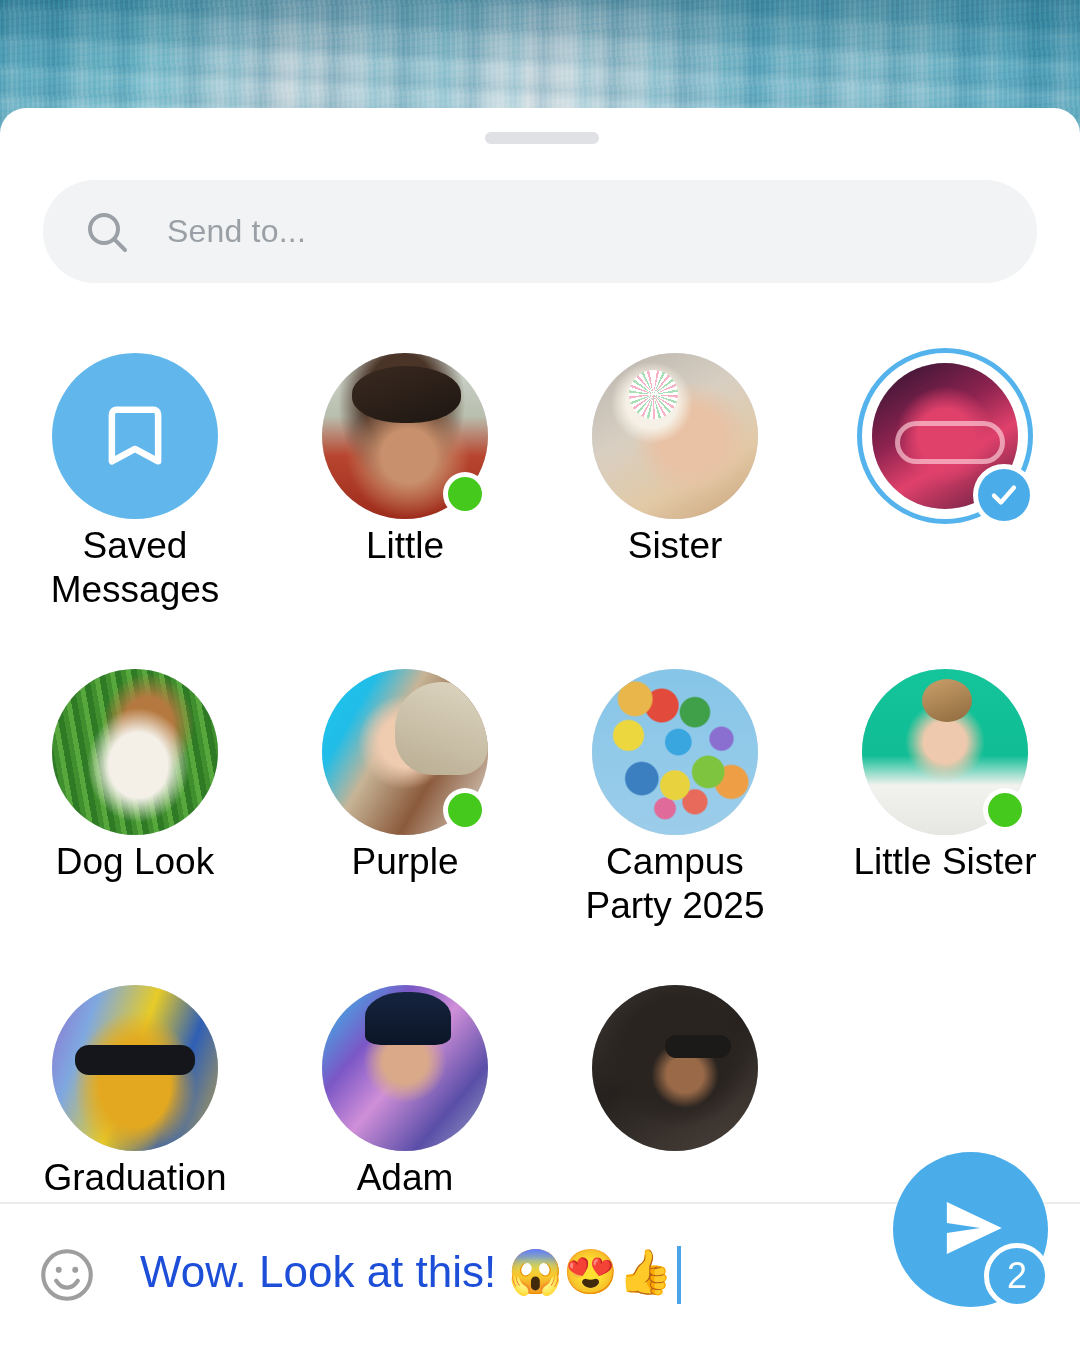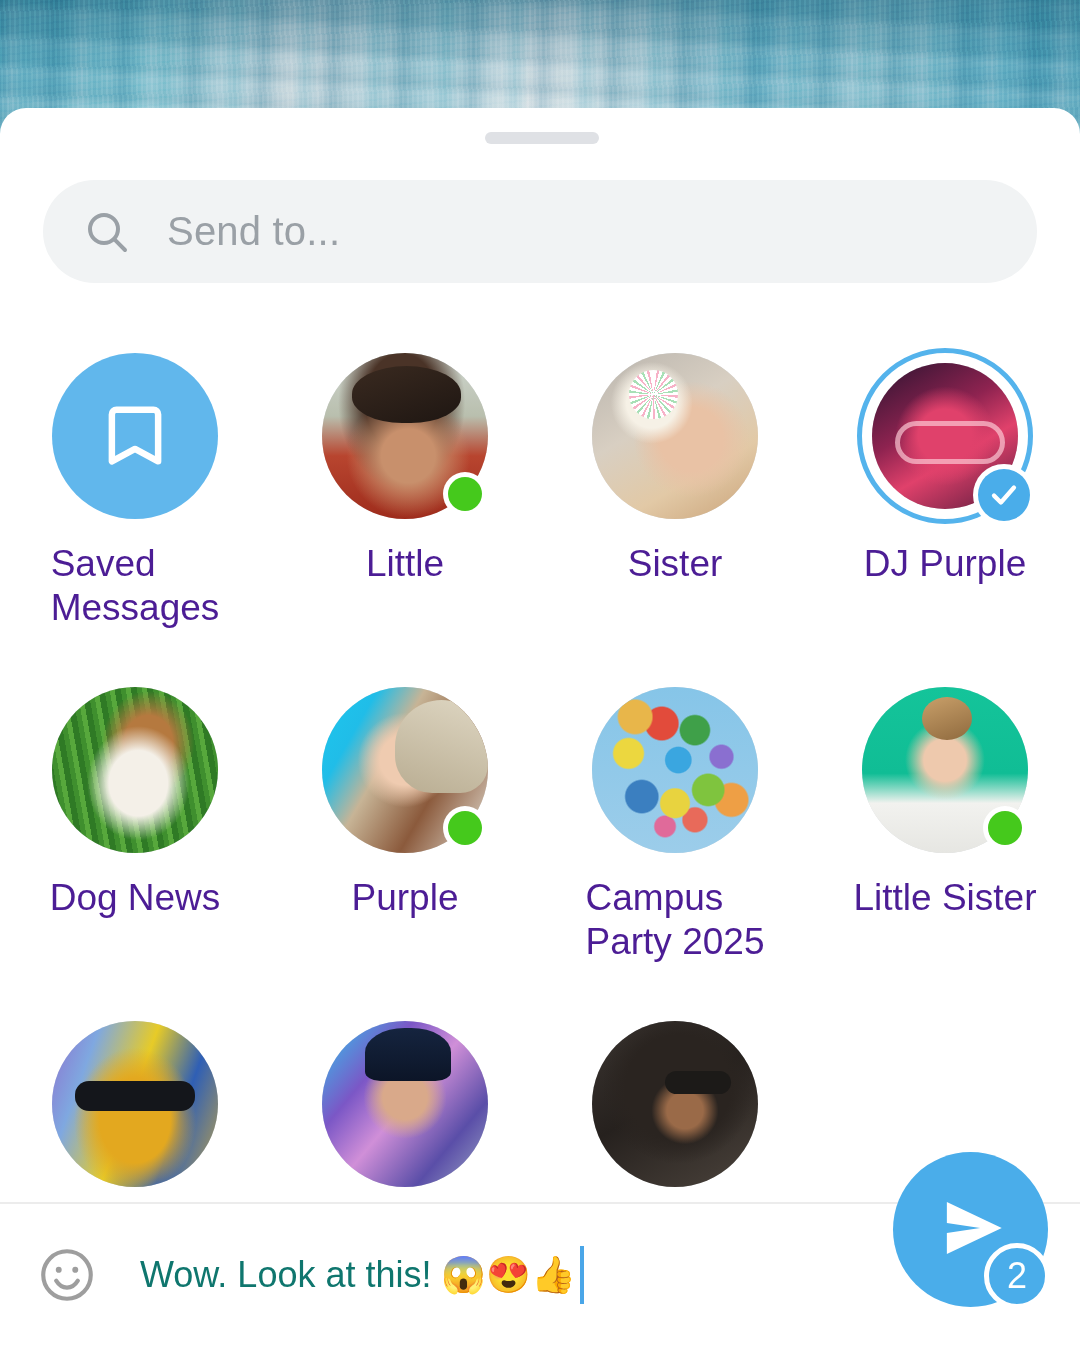--- a/index.html
+++ b/index.html
@@ -89,21 +89,21 @@
     padding-left: 40px;
   }
   .search-icon {
     width: 48px;
     height: 48px;
     flex: 0 0 48px;
     display: block;
   }
   .search-placeholder {
     margin-left: 36px;
-    font-size: 40px;
+    font-size: 32px;
     color: #9aa0a6;
     letter-spacing: 0.2px;
   }
 
   
   .grid {
     position: absolute;
     left: 0;
     top: 348px;
     width: 1080px;
@@ -201,24 +201,24 @@
     height: 52px;
     border-radius: 50%;
     background: #4aadea;
     display: flex;
     align-items: center;
     justify-content: center;
   }
   .badge-check svg { width: 30px; height: 30px; }
 
   .cell-label {
-    margin-top: 18px;
     font-size: 37px;
     line-height: 44px;
-    color: #4c1d95;
+    color: #000000;
+    text-align: center;
     max-width: 250px;
     white-space: pre-line;
   }
 
   
   .input-bar {
     position: absolute;
     left: 0;
     bottom: 0;
     width: 1080px;
@@ -231,25 +231,24 @@
   .emoji-btn {
     margin-left: 36px;
     width: 62px;
     height: 62px;
     flex: 0 0 62px;
   }
   .emoji-btn svg { width: 62px; height: 62px; display: block; }
 
   .msg-text {
     margin-left: 42px;
-    font-size: 36px;
-    color: #0f766e;
+    font-size: 44px;
+    color: #1d4ed8;
     white-space: nowrap;
     display: flex;
-    align-items: center;
   }
   .caret {
     display: inline-block;
     width: 4px;
     height: 58px;
     background: #4aa6e8;
     margin-left: 4px;
   }
 
   
@@ -469,31 +468,30 @@
           <div class="photo ph-djpurple"></div>
         </div>
         <div class="badge-check">
           <span>
             <svg viewBox="0 0 24 24" fill="none" stroke="#ffffff" stroke-width="3.4" stroke-linecap="round" stroke-linejoin="round">
               <polyline points="4,12.5 9.5,18 20,6"></polyline>
             </svg>
           </span>
         </div>
       </div>
-      <div class="cell-label">DJ Purple</div>
     </div>
 
     <div class="cell">
       <div class="avatar-wrap">
 
         <div class="avatar">
           <div class="photo ph-dognews"></div>
         </div>
       </div>
-      <div class="cell-label">Dog News</div>
+      <div class="cell-label">Dog Look</div>
     </div>
 
     <div class="cell">
       <div class="avatar-wrap">
 
         <div class="avatar">
           <div class="photo ph-giselle"></div>
         </div>
         <div class="badge-online">
             <i></i>

